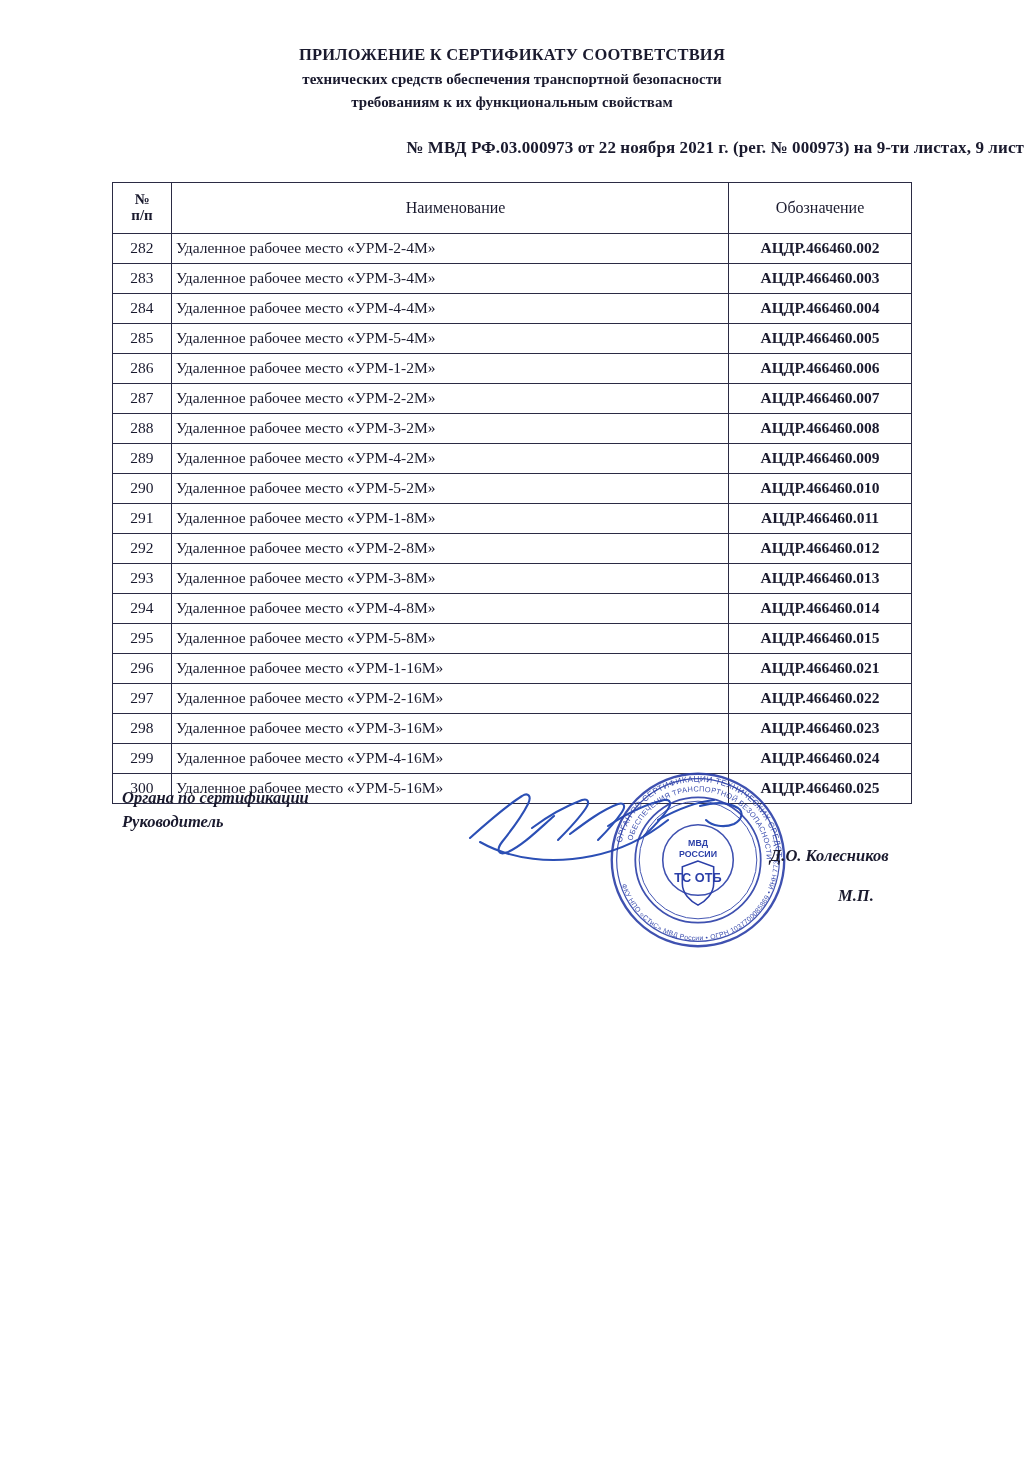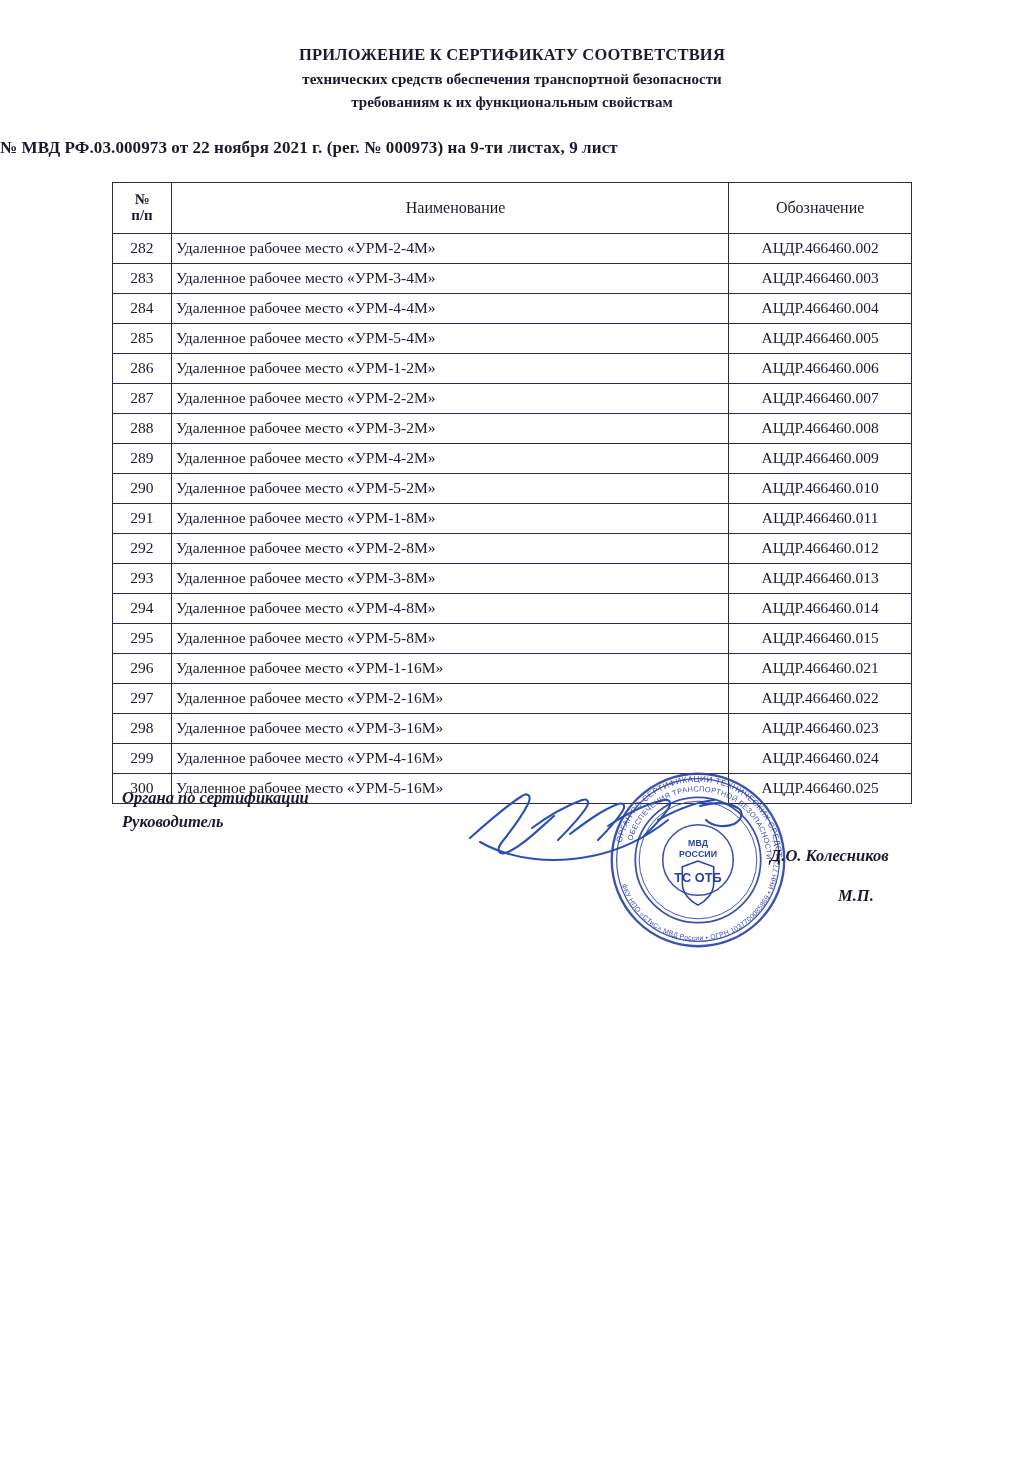--- a/index.html
+++ b/index.html
@@ -38,21 +38,21 @@
     margin-top: 3px;
   }
   .doc-header .title-sub2 {
     font-weight: bold;
     font-size: 15px;
     margin-top: 2px;
   }
 
   .cert-line {
     margin-top: 26px;
-    text-align: left;
+    text-align: right;
     font-weight: bold;
     font-size: 17px;
     letter-spacing: 0.1px;
   }
 
   
   .table-wrap {
     margin: 24px auto 0 auto;
     width: 800px;
   }
@@ -93,20 +93,21 @@
     text-align: center;
     width: 52px;
     font-size: 15.5px;
   }
   td.col-name {
     text-align: left;
     padding-left: 8px;
   }
   td.col-desig {
     text-align: center;
+    font-weight: bold;
   }
 
   
   .sign-block {
     position: absolute;
     left: 122px;
     top: 786px;
     width: 820px;
     height: 200px;
   }

